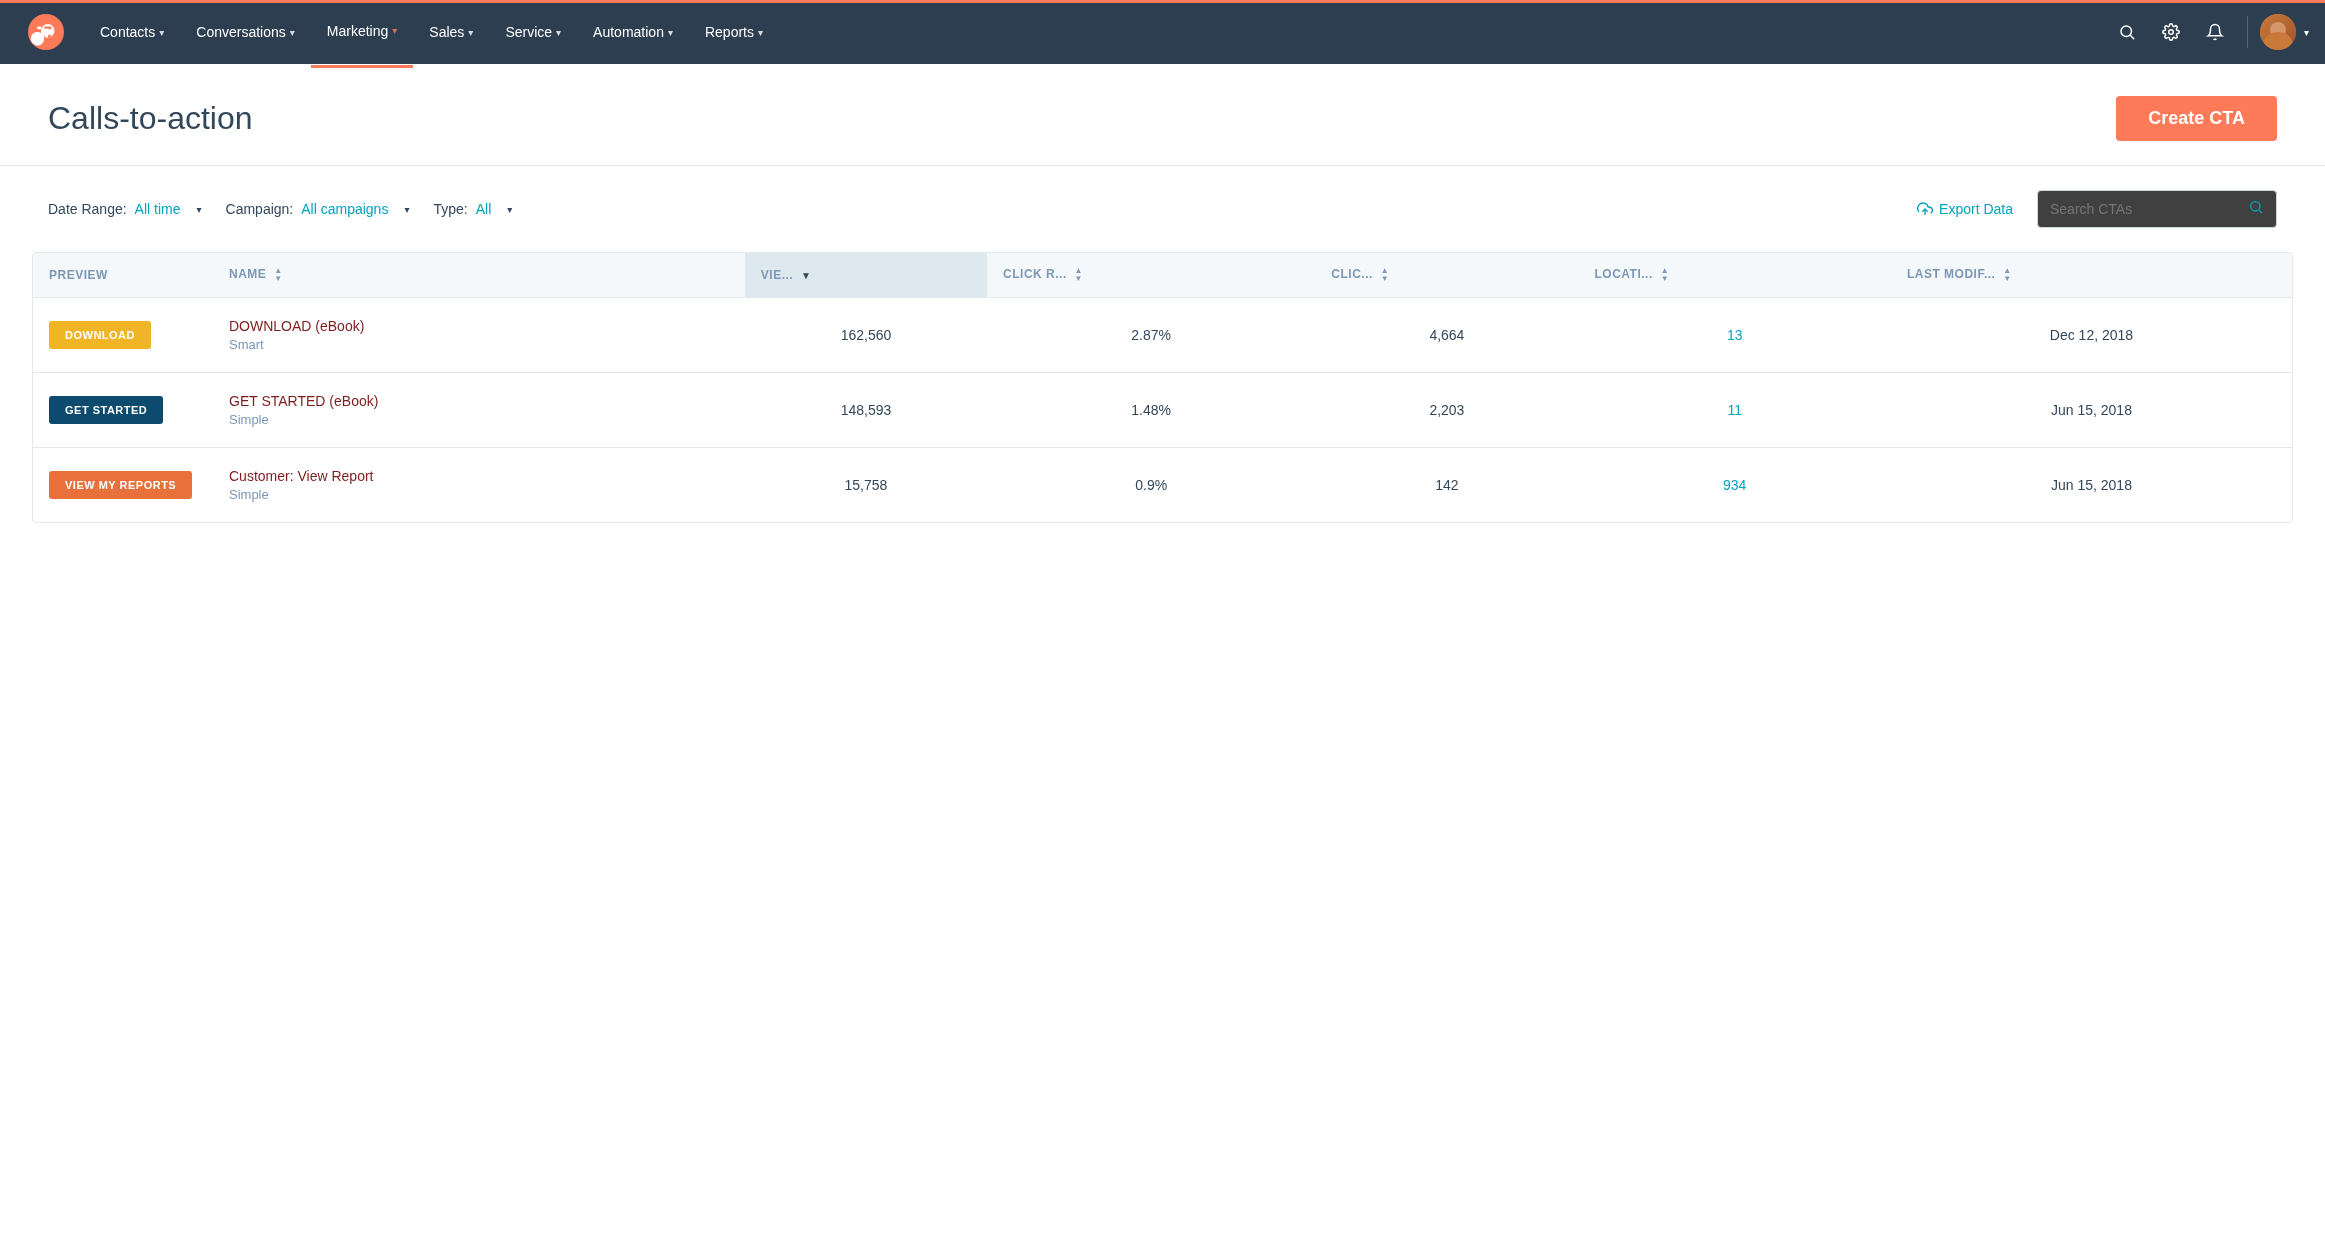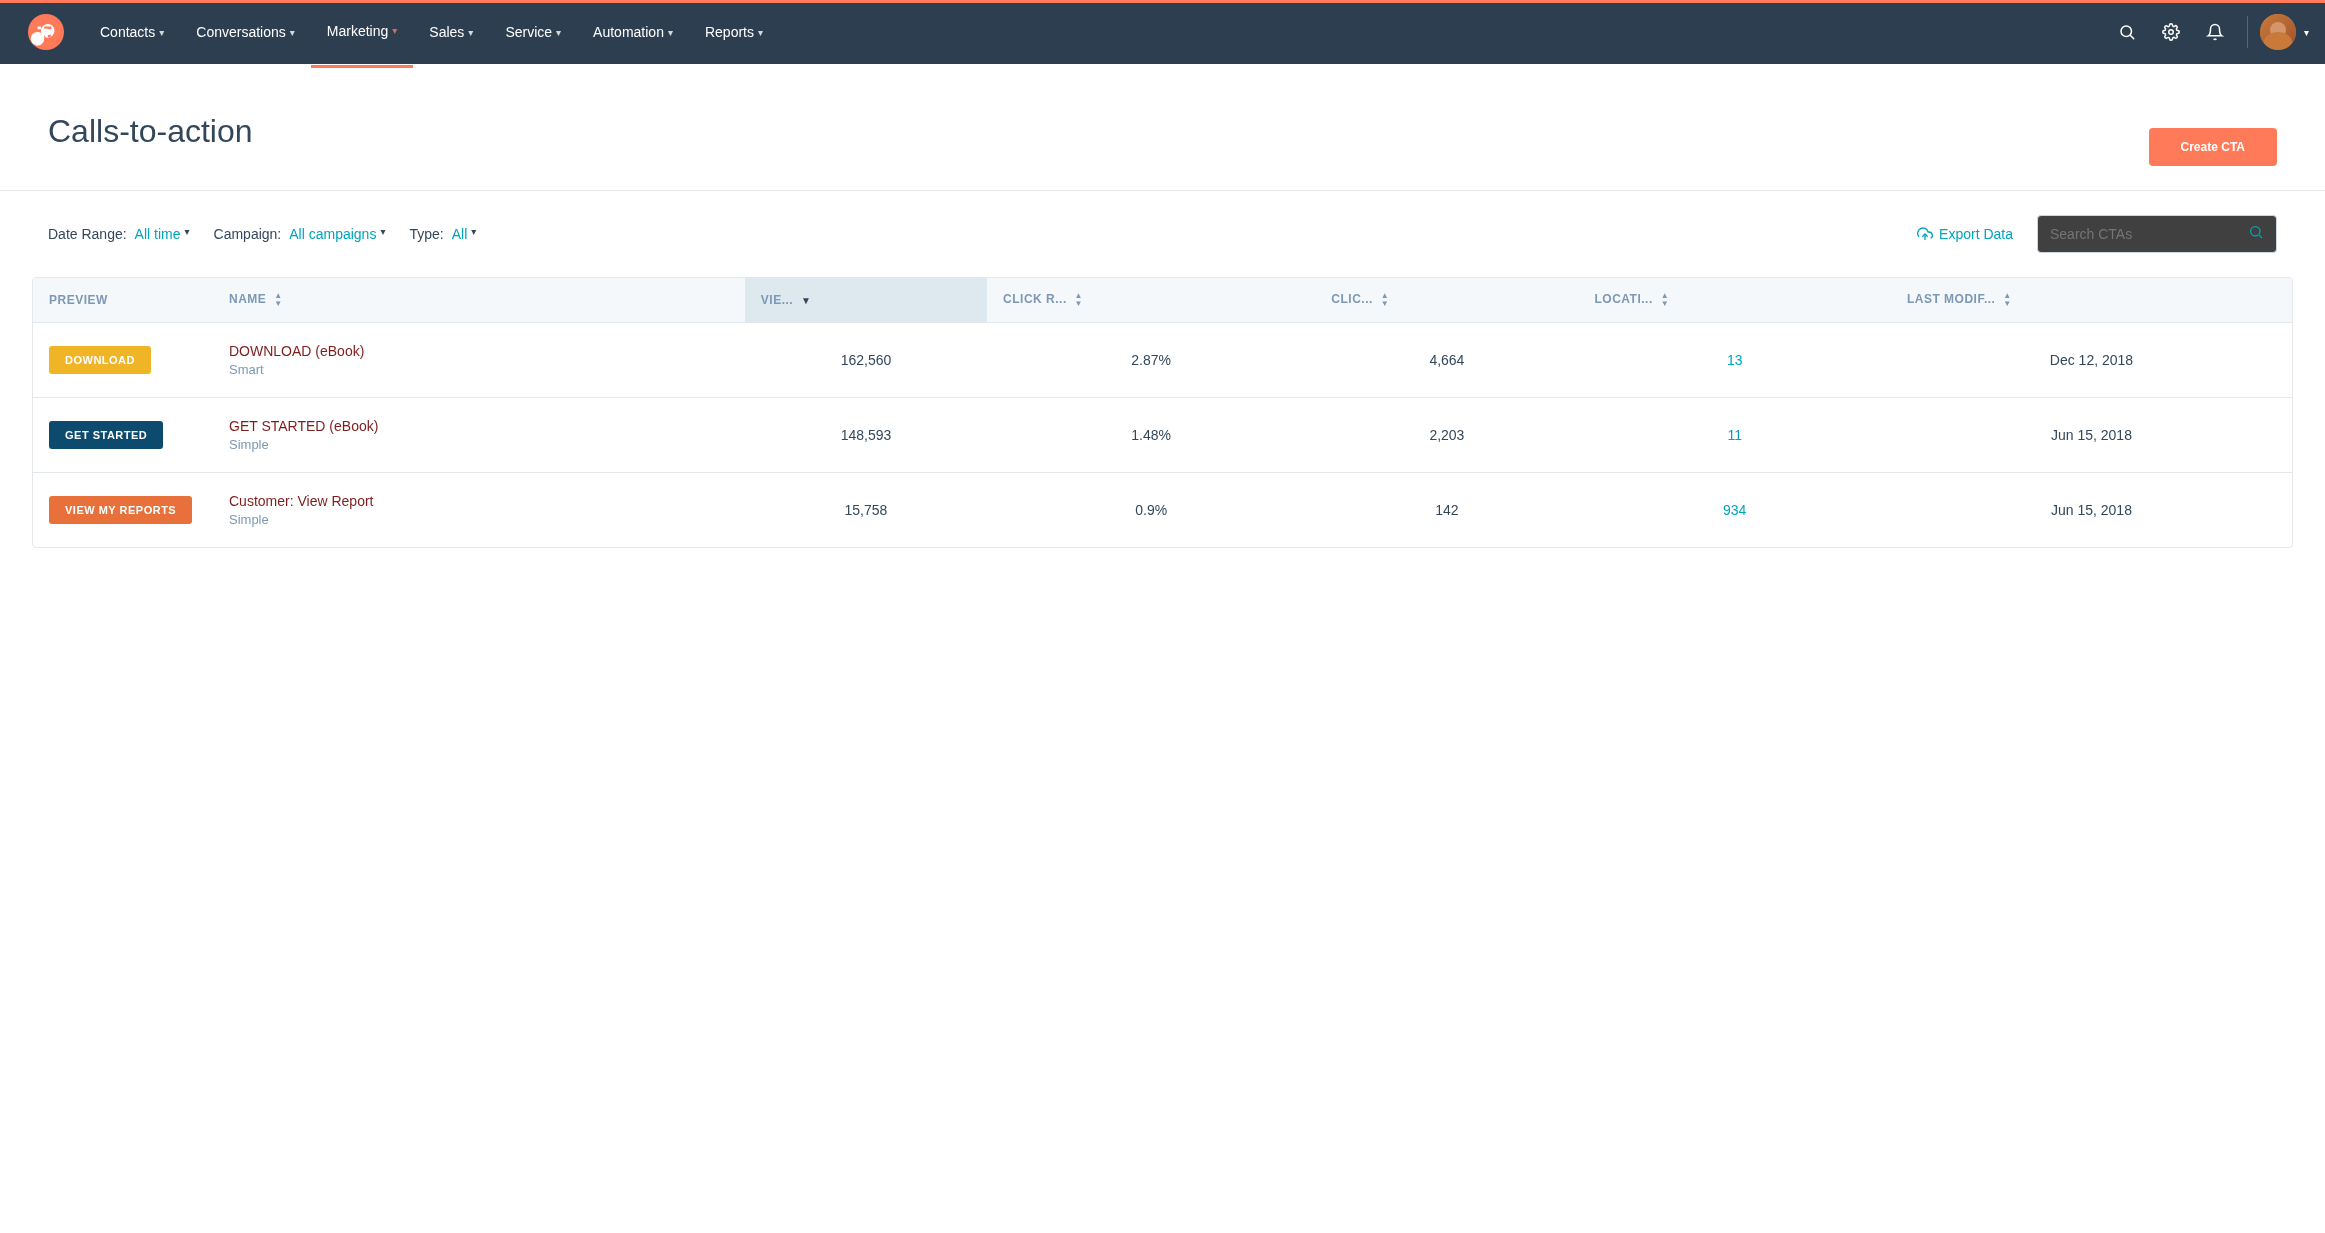--- a/index.html
+++ b/index.html
@@ -132,25 +132,24 @@
       font-size: 32px;
       font-weight: 400;
       color: #33475b;
     }
     .create-cta-btn {
       background: #ff7a59;
       color: #fff;
       border: none;
       padding: 12px 32px;
       border-radius: 4px;
-      font-size: 12px;
+      font-size: 18px;
       font-weight: 600;
       cursor: pointer;
       white-space: nowrap;
-      margin-top: 32px;
     }
 
     
     .filters-bar {
       padding: 24px 48px;
       display: flex;
       align-items: center;
       gap: 24px;
       flex-wrap: wrap;
     }
@@ -165,22 +164,22 @@
       font-weight: 500;
     }
     .filter-select {
       color: #00a4bd;
       font-size: 14px;
       font-weight: 500;
       background: none;
       border: none;
       cursor: pointer;
       display: flex;
-      align-items: flex-start;
-      gap: 4px;
+      align-items: center;
+      gap: 16px;
     }
     .filter-select .chevron {
       font-size: 10px;
       color: #33475b;
     }
     .export-btn {
       color: #00a4bd;
       font-size: 14px;
       background: none;
       border: none;

